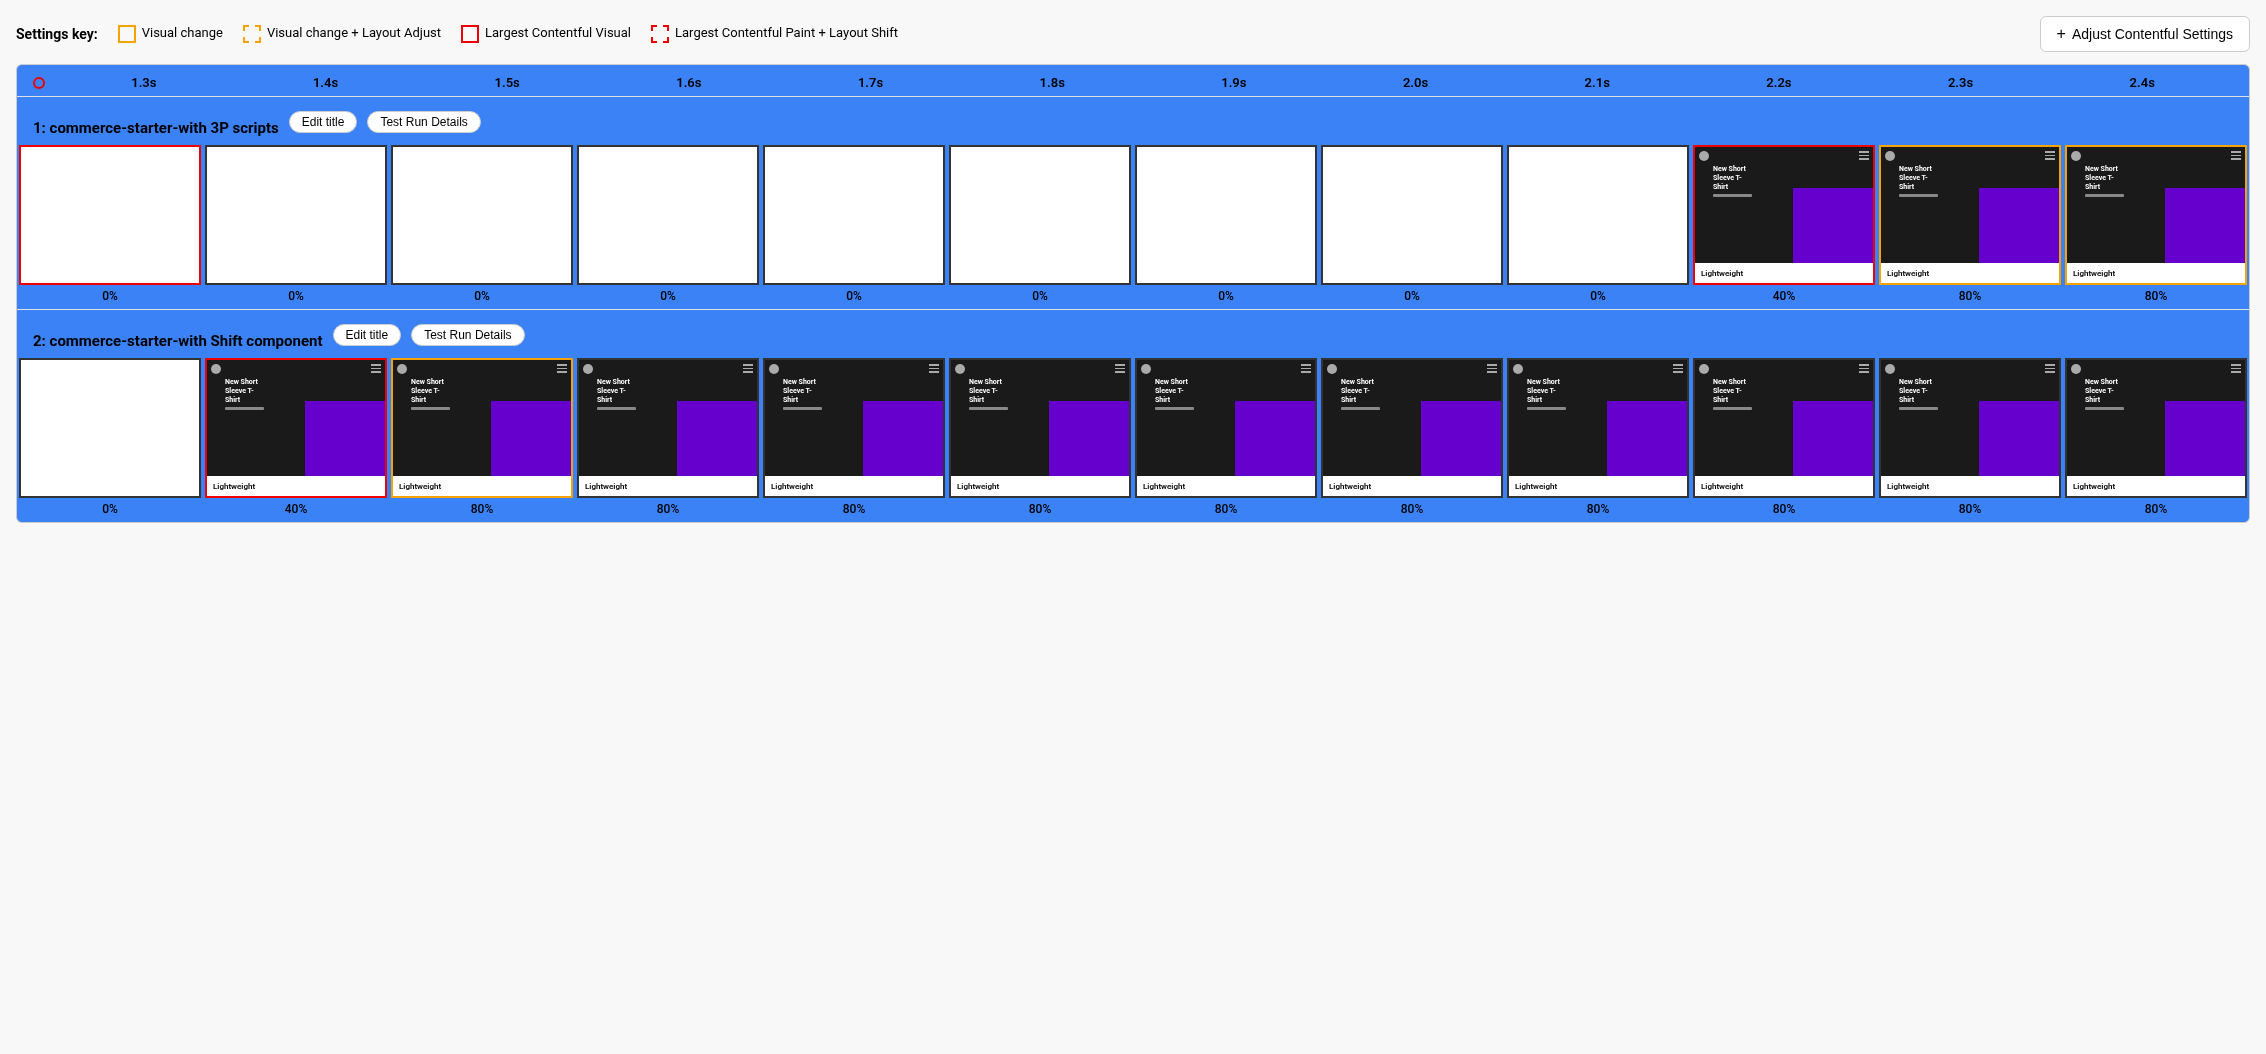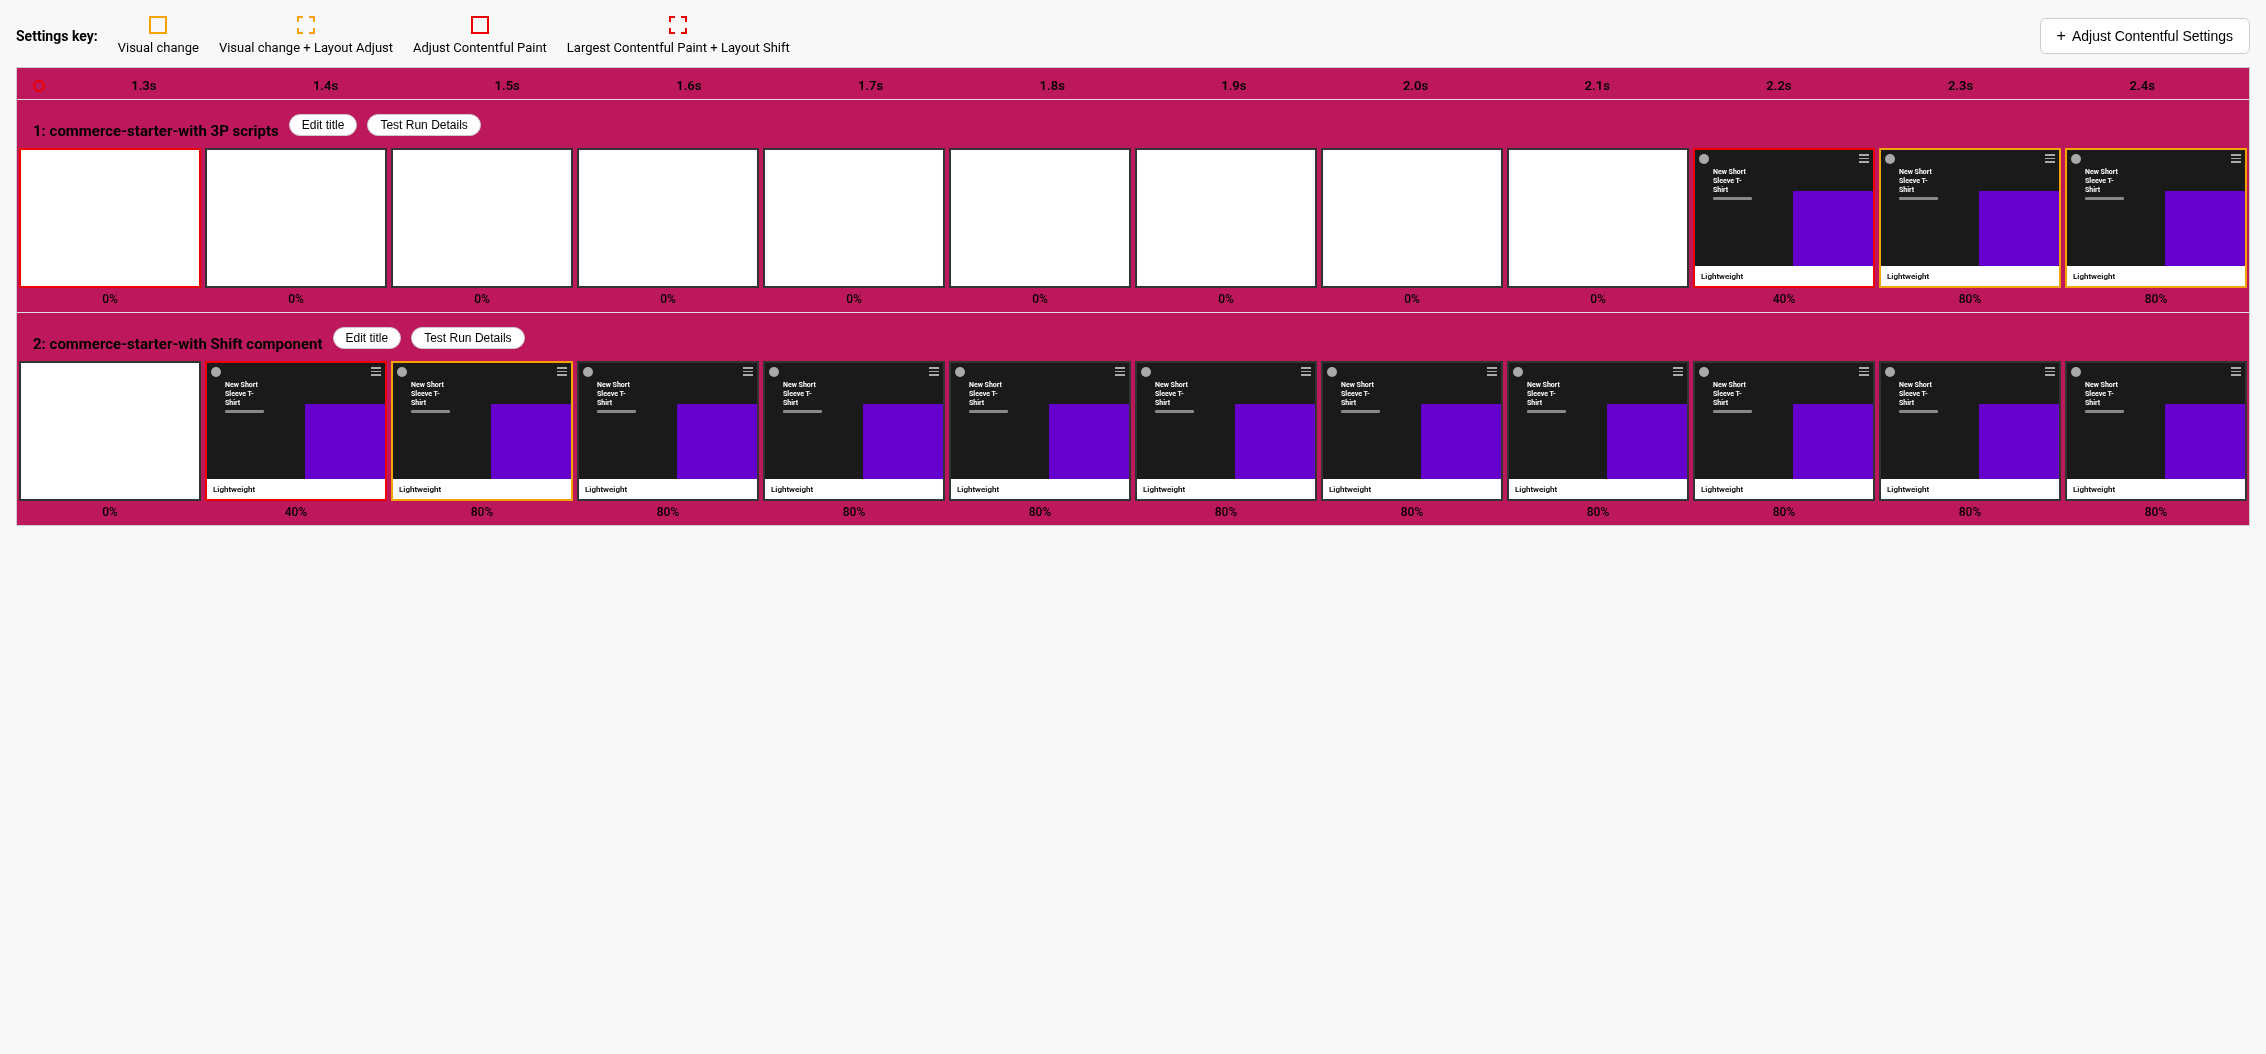--- a/index.html
+++ b/index.html
@@ -20,24 +20,22 @@
       align-items: center;
       gap: 20px;
       flex-wrap: wrap;
     }
     .key-label {
       font-weight: 700;
       font-size: 14px;
     }
     .key-item {
       display: flex;
-      align-items: center;
       gap: 6px;
       font-size: 13px;
-      flex-direction: column;
     }
     .key-box {
       width: 18px;
       height: 18px;
       flex-shrink: 0;
     }
     .key-box.visual-change {
       border: 2px solid #f4a300;
       background: transparent;
     }
@@ -61,22 +59,22 @@
       border: 1.5px solid #ccc;
       border-radius: 6px;
       background: #fff;
       font-size: 14px;
       font-weight: 500;
       cursor: pointer;
     }
 
     .main-container {
       border: 1.5px solid #ccc;
-      border-radius: 0;
-      background: #be185d;
+      border-radius: 6px;
+      background: #3b82f6;
       overflow: hidden;
     }
 
     
     .timeline-header {
       display: flex;
       align-items: center;
       padding: 10px 16px 6px 16px;
       border-bottom: 1px solid #e0e0e0;
       position: relative;
@@ -224,21 +222,21 @@
     <div class="key-item">
       <div class="key-box visual-change"></div>
       <span>Visual change</span>
     </div>
     <div class="key-item">
       <div class="key-box visual-change-layout"></div>
       <span>Visual change + Layout Adjust</span>
     </div>
     <div class="key-item">
       <div class="key-box lcp"></div>
-      <span>Adjust Contentful Paint</span>
+      <span>Largest Contentful Visual</span>
     </div>
     <div class="key-item">
       <div class="key-box lcp-layout"></div>
       <span>Largest Contentful Paint + Layout Shift</span>
     </div>
   </div>
   <button class="adjust-btn">
     <span style="font-size:16px;font-weight:300;">+</span>
     <span>Adjust Contentful Settings</span>
   </button>

